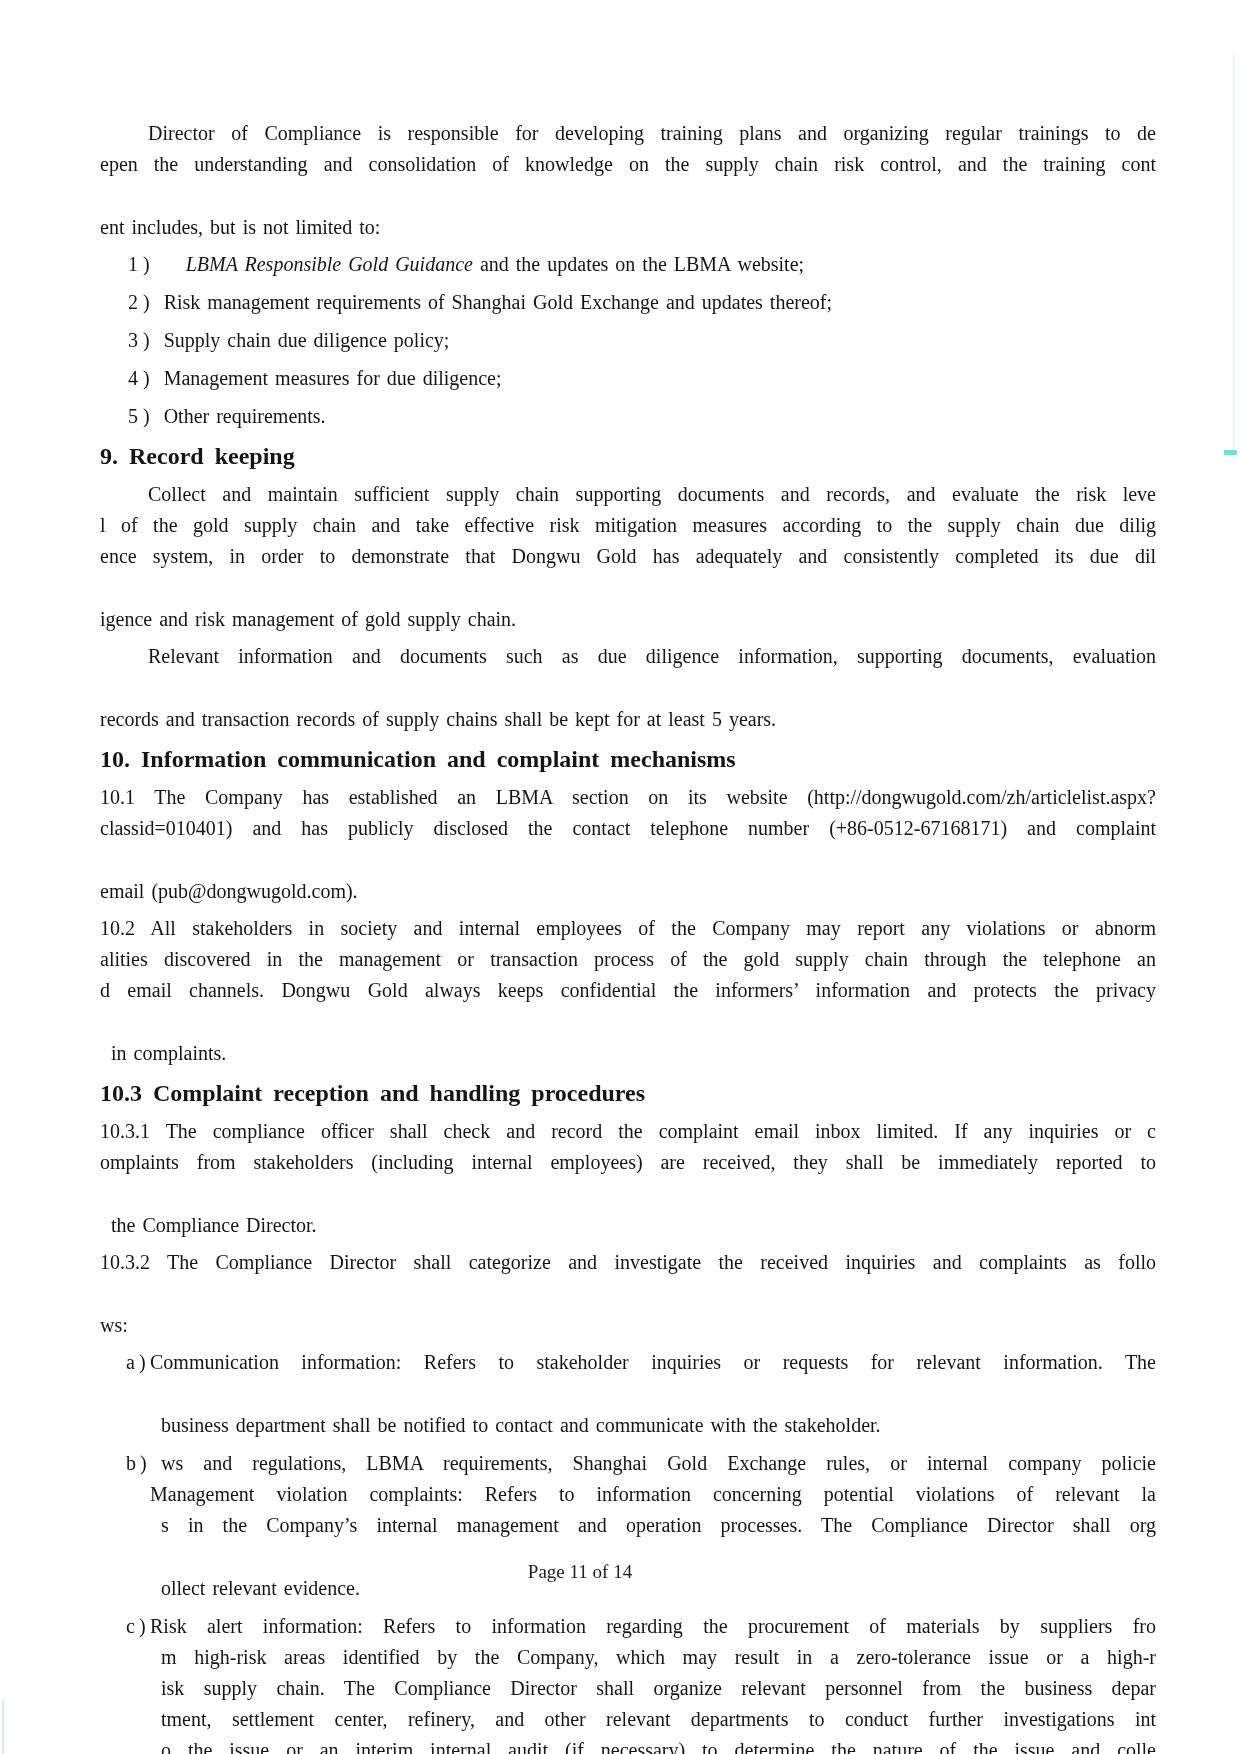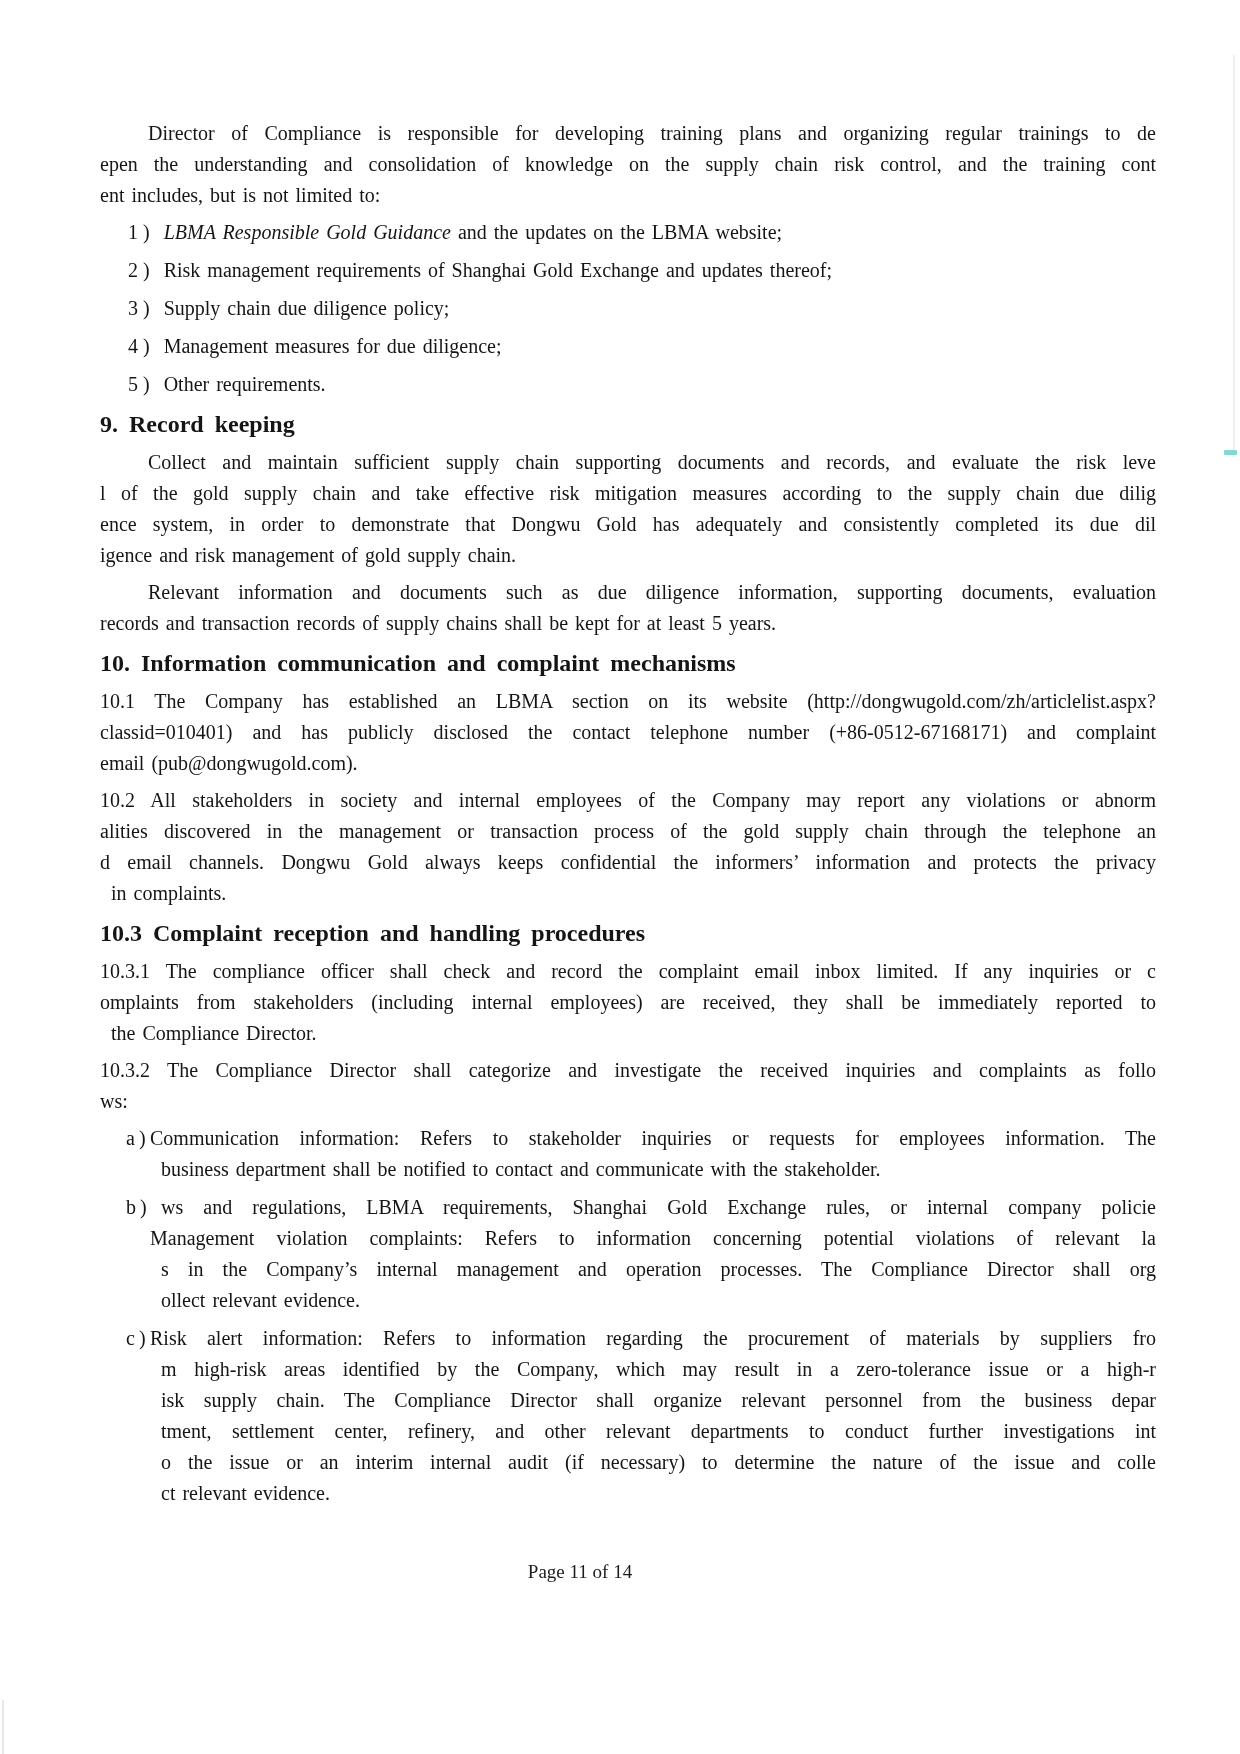--- a/index.html
+++ b/index.html
@@ -13,40 +13,40 @@
   }
   .content { padding: 118px 84px 0 100px; }
   .block { margin-bottom: 6px; }
   .line {
     font-size: 20px;
     line-height: 31px;
     word-spacing: 2px;
     text-align: justify;
     text-align-last: justify;
   }
-  .line.last { text-align: left; text-align-last: auto; }
+  .line.last { text-align: left; text-align-last: auto; margin-top: 32px; }
   .line.fi { text-indent: 48px; }     
   .line.ls { padding-left: 11px; }    
   .heading {
     font-size: 24px;
     line-height: 31px;
     font-weight: bold;
     word-spacing: 5px;
     margin: 9px 0 7px 0;
   }
   .nitem {
     padding-left: 28px;
     margin-bottom: 7px;
     font-size: 20px;
     line-height: 31px;
     word-spacing: 2px;
     text-align: left;
   }
   .nmark { letter-spacing: 5px; margin-right: 9px; }
-  .em { font-style: italic; }
+  .em { font-style: italic; margin-left: 22px; }
   .litem { position: relative; padding-left: 50px; margin-bottom: 7px; }
   .lmark {
     position: absolute; left: 26px; top: 0;
     font-size: 20px; line-height: 31px; letter-spacing: 4px;
   }
   .footer {
     position: absolute; top: 1558px; left: 0; width: 1160px;
     text-align: center;
     font-size: 19px; line-height: 28px;
     color: #1c1c1c;
@@ -120,21 +120,21 @@
     <div class="line last ls">the Compliance Director.</div>
   </div>
 
   <div class="block">
     <div class="line">10.3.2 The Compliance Director shall categorize and investigate the received inquiries and complaints as follo</div>
     <div class="line last">ws:</div>
   </div>
 
   <div class="litem">
     <span class="lmark">a)</span>
-    <div class="line">Communication information: Refers to stakeholder inquiries or requests for employees information. The</div>
+    <div class="line">Communication information: Refers to stakeholder inquiries or requests for relevant information. The</div>
     <div class="line last ls">business department shall be notified to contact and communicate with the stakeholder.</div>
   </div>
 
   <div class="litem">
     <span class="lmark">b)</span>
     <div class="line ls">ws and regulations, LBMA requirements, Shanghai Gold Exchange rules, or internal company policie</div>
     <div class="line">Management violation complaints: Refers to information concerning potential violations of relevant la</div>
     <div class="line ls">s in the Company’s internal management and operation processes. The Compliance Director shall org</div>
     <div class="line last ls">ollect relevant evidence.</div>
   </div>

